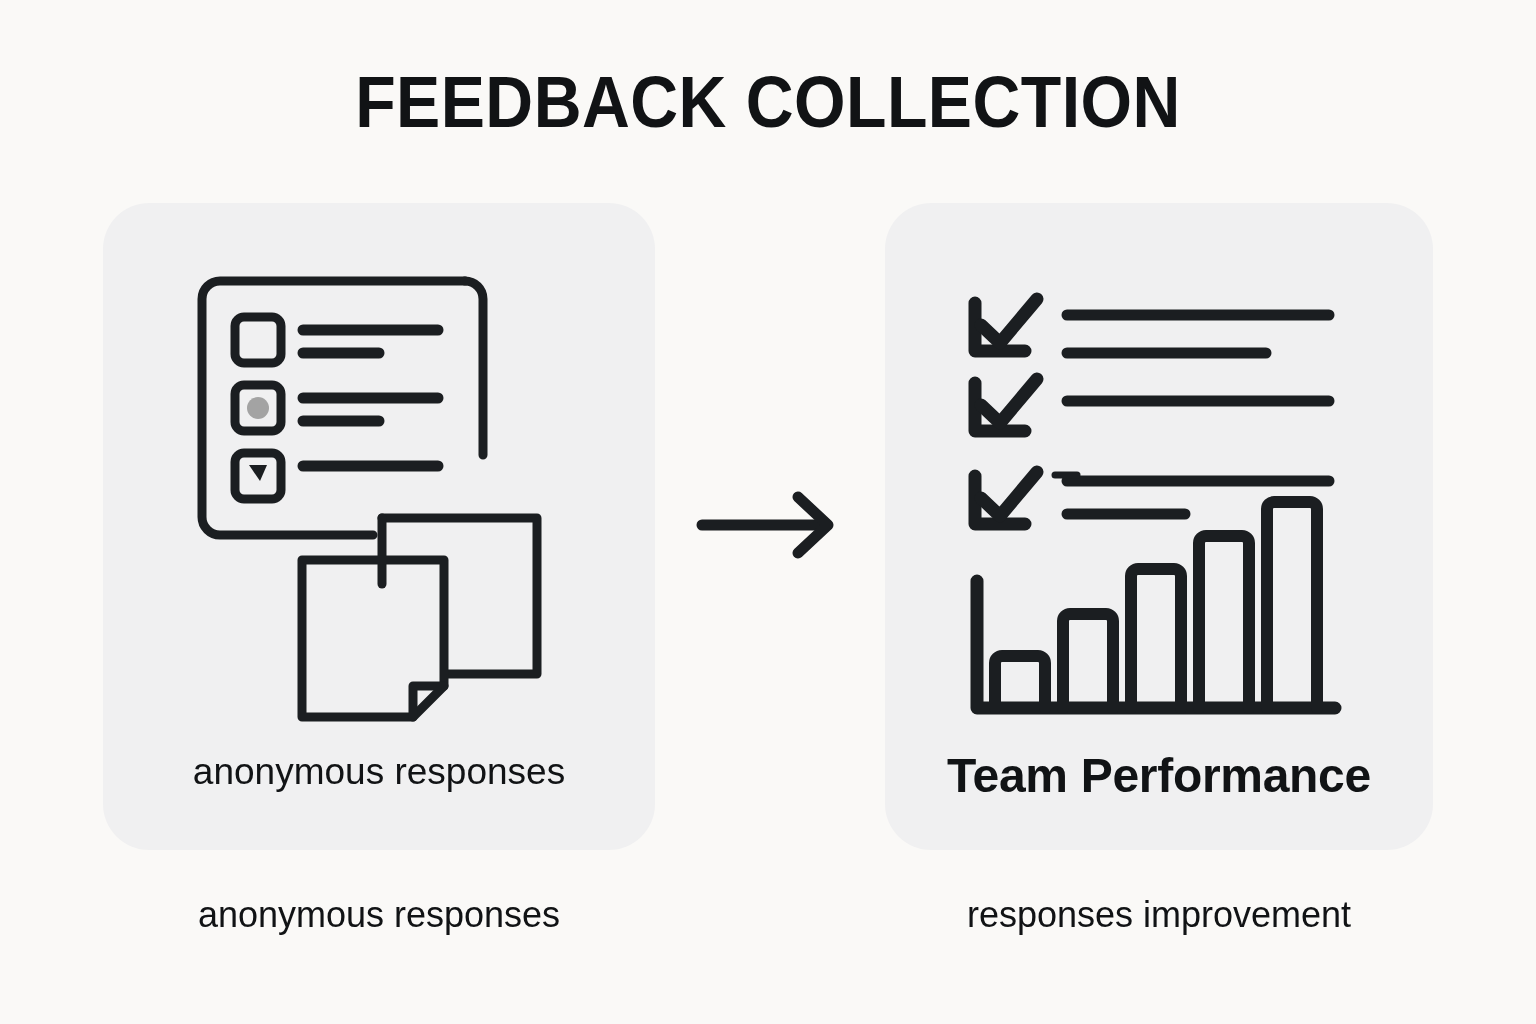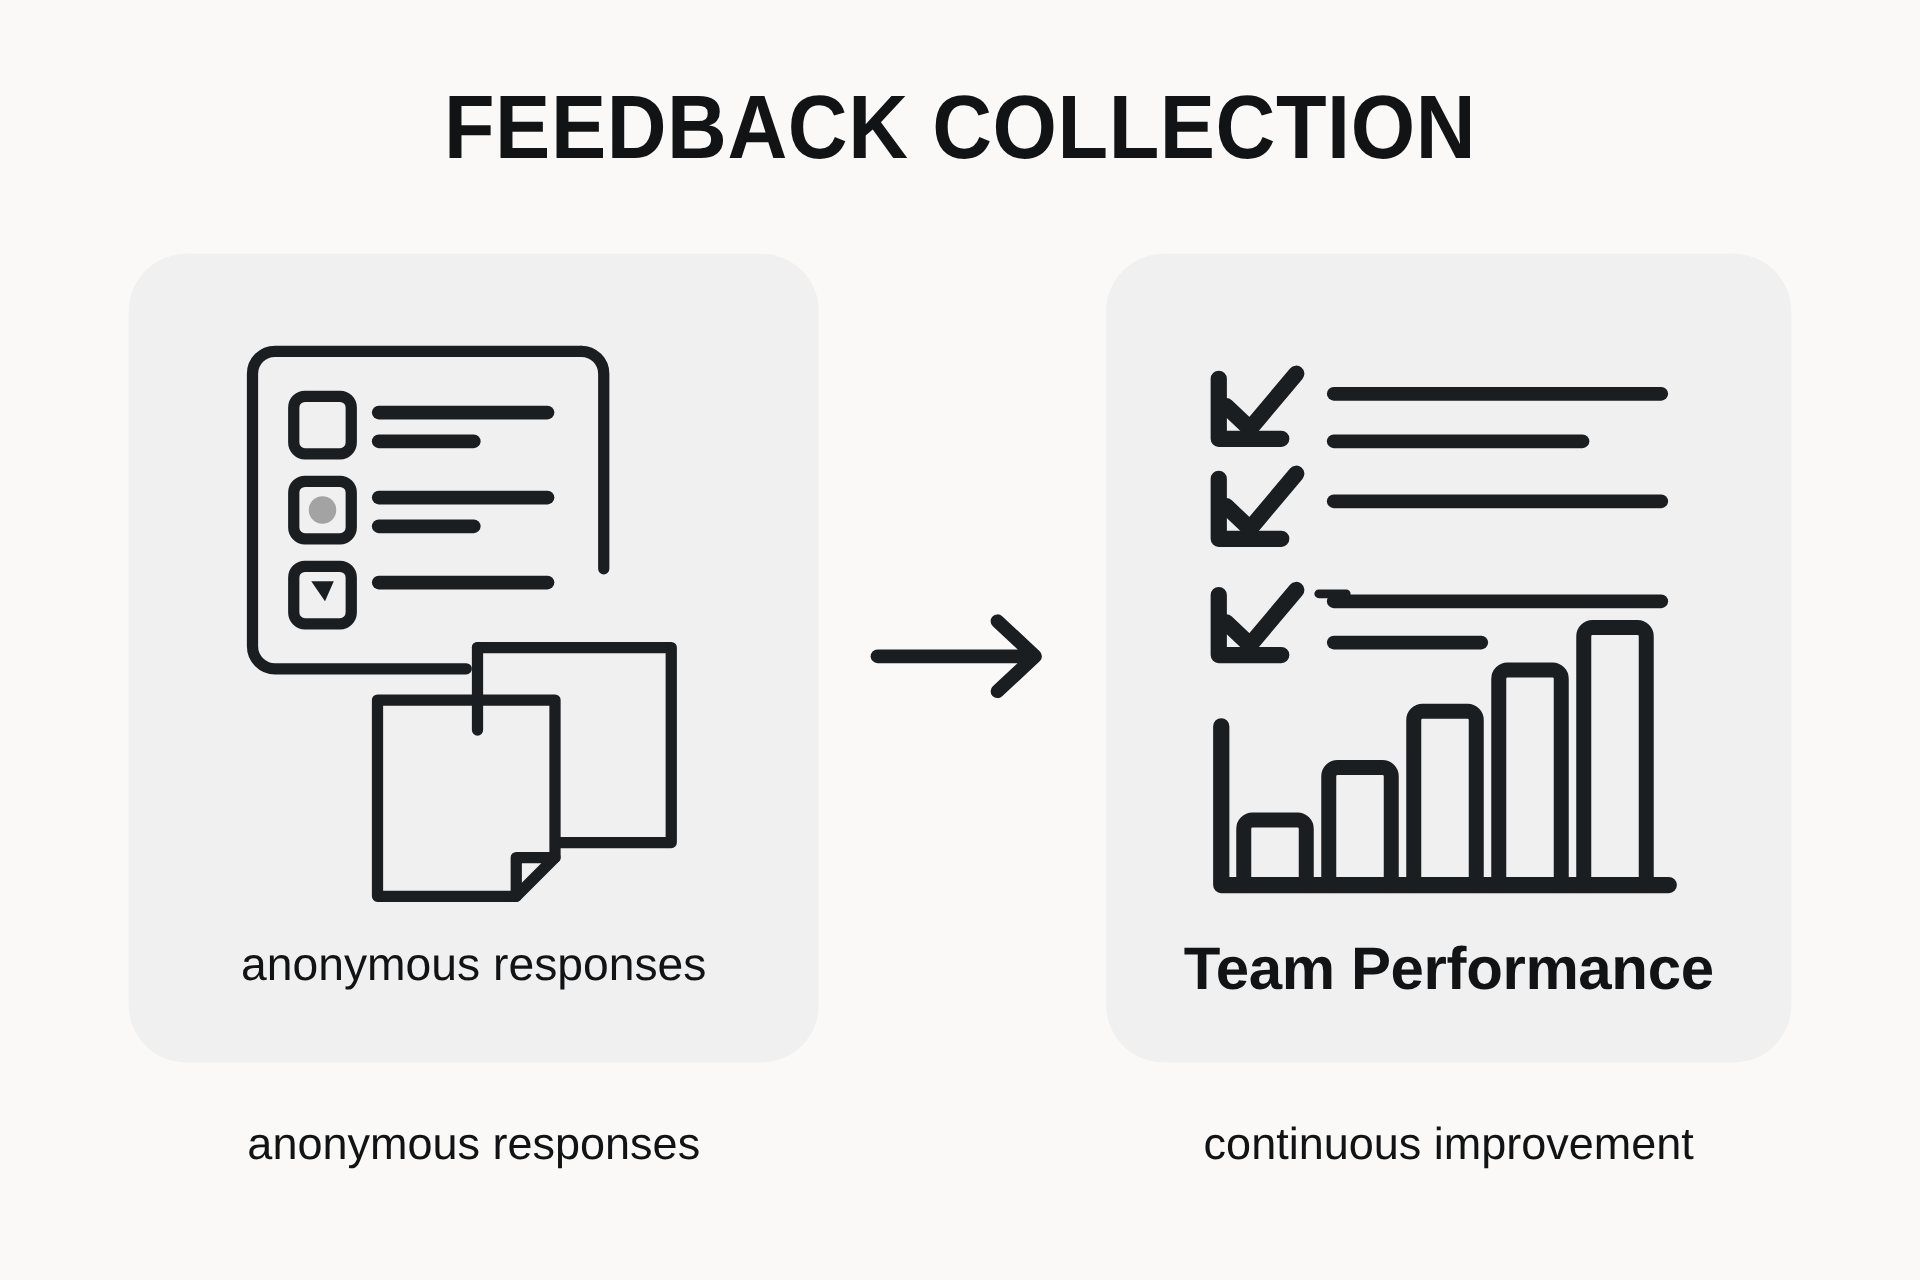--- a/index.html
+++ b/index.html
@@ -195,15 +195,15 @@
 
   <svg class="arrow" viewBox="0 0 148 72" xmlns="http://www.w3.org/2000/svg">
     <g fill="none" stroke="#1b1e21" stroke-width="11" stroke-linecap="round" stroke-linejoin="round">
       <line x1="8" y1="36" x2="132" y2="36"></line>
       <polyline points="104,8 134,36 104,64"></polyline>
     </g>
   </svg>
 
   <div class="caption caption-left">anonymous responses</div>
 
-  <div class="caption caption-right">continuous improvement</div>
+  <div class="caption caption-right">responses improvement</div>
 
 </div>
 
 </body></html>

